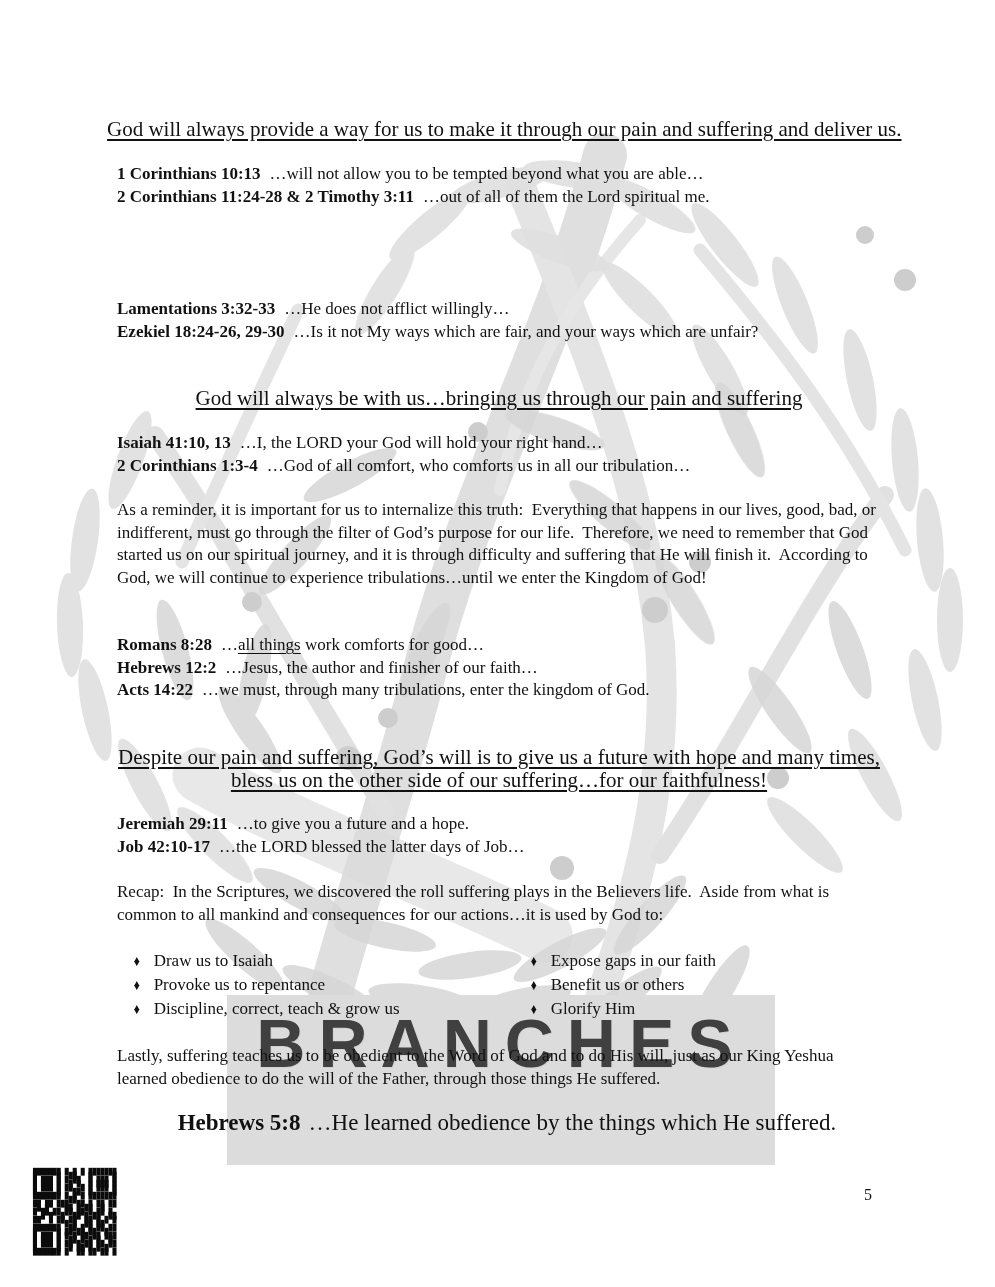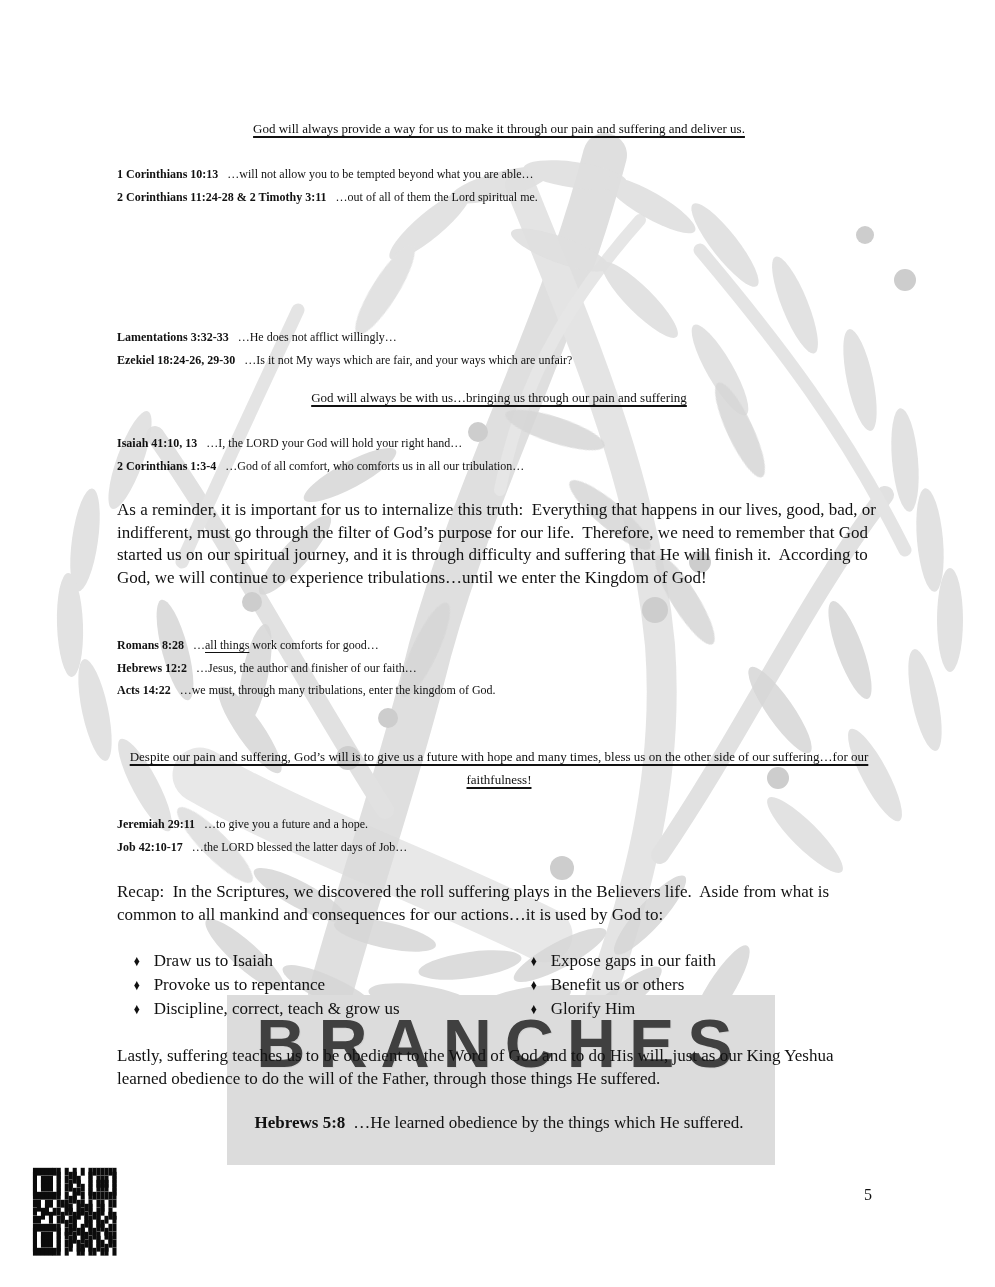--- a/index.html
+++ b/index.html
@@ -39,43 +39,43 @@
     color: #404040;
     text-shadow: 1px 1px 0 #d2d2d2;
     white-space: nowrap;
   }
   
   .content { position: absolute; inset: 0; z-index: 1; }
   .abs { position: absolute; }
   .heading {
     left: 107px; width: 784px;
     text-align: center;
-    font-size: 13px; line-height: 22.6px;
+    font-size: 21px; line-height: 22.6px;
     text-decoration: underline;
     text-decoration-thickness: 1.5px;
     text-underline-offset: 3px;
     white-space: nowrap;
   }
   .heading.wrap { white-space: normal; }
-  .vgroup { left: 117px; width: 770px; font-size: 12px; line-height: 22.6px; }
+  .vgroup { left: 117px; width: 770px; font-size: 17px; line-height: 22.6px; }
   .verse { white-space: nowrap; }
   .verse b { font-weight: bold; margin-right: 9px; }
   .para {
     left: 117px; width: 764px;
     font-size: 17px; line-height: 22.7px;
     white-space: pre-wrap;
   }
   .u-inline { text-decoration: underline; text-underline-offset: 3px; font-family: Liberation Serif, serif; }
   .bullet-col { font-size: 17px; line-height: 23px; }
   .bullet-row { display: flex; align-items: baseline; }
   .diamond { font-size: 15px; margin-right: 13px; transform: scaleX(.8); display: inline-block; }
   .center-verse {
-    left: 107px; width: 784px;
+    left: 115px; width: 784px;
     text-align: center;
-    font-size: 17px; line-height: 22.6px;
+    font-size: 23px; line-height: 22.6px;
     white-space: nowrap;
   }
   .center-verse b { font-weight: bold; margin-right: 8px; }
   .qr {
     left: 33px; top: 1170px;
     font-family: "DejaVu Sans Mono", monospace;
     font-size: 6.6px;
     line-height: 4px;
     letter-spacing: 0;
     color: #0b0b0b;
@@ -170,21 +170,21 @@
   <div class="content">
 
     <div class="abs heading" style="top:118px;">God will always provide a way for us to make it through our pain and suffering and deliver us.</div>
 
     <div class="abs vgroup" style="top:163px;">
       <div class="verse"><b>1 Corinthians 10:13</b><span>…will not allow you to be tempted beyond what you are able…</span></div>
       <div class="verse"><b>2 Corinthians 11:24-28 &amp; 2 Timothy 3:11</b><span>…out of all of them the Lord spiritual me.</span></div>
     </div>
 
 
-    <div class="abs vgroup" style="top:298px;margin-top:28px;">
+    <div class="abs vgroup" style="top:298px;">
       <div class="verse"><b>Lamentations 3:32-33</b><span>…He does not afflict willingly…</span></div>
       <div class="verse"><b>Ezekiel 18:24-26, 29-30</b><span>…Is it not My ways which are fair, and your ways which are unfair?</span></div>
     </div>
 
     <div class="abs heading" style="top:387px;">God will always be with us…bringing us through our pain and suffering</div>
 
     <div class="abs vgroup" style="top:432px;">
       <div class="verse"><b>Isaiah 41:10, 13</b><span>…I, the LORD your God will hold your right hand…</span></div>
       <div class="verse"><b>2 Corinthians 1:3-4</b><span>…God of all comfort, who comforts us in all our tribulation…</span></div>
     </div>

